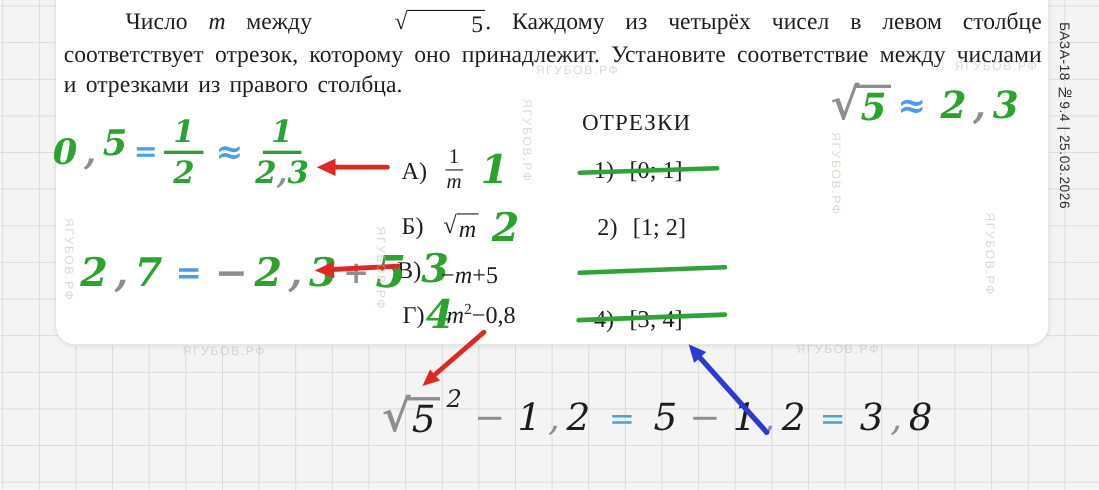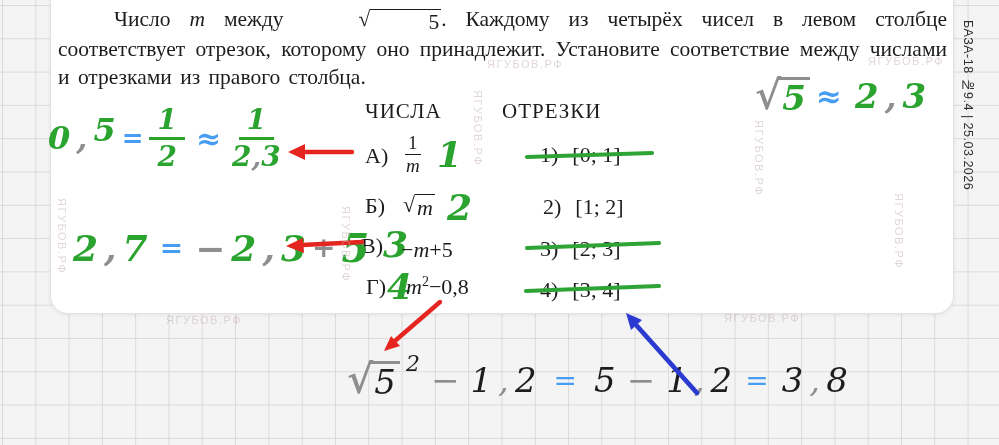--- a/index.html
+++ b/index.html
@@ -78,22 +78,21 @@
   <div class="para">
     <span>Число</span>
     <span class="ital">m</span>
     <span>между</span>
     <span class="sqrt">
         <span class="rsign">√</span>
         <span class="rbody">5</span>
       </span><span>. Каждому из четырёх чисел в левом столбце соответствует отрезок, которому оно принадлежит. Установите соответствие между числами и отрезками из правого столбца.</span>
   </div>
 
-  <div class="colhdr" style="left:365px;top:99px;">ЧИСЛА</div>
-  <div class="colhdr" style="left:502px;top:99px;">ОТРЕЗКИ</div>
+  <div class="colhdr" style="left:529px;top:99px;">ОТРЕЗКИ</div>
 
   <div class="rowlab" style="left:365px;top:143px;">А)</div>
   <div class="expr" style="left:405px;top:133px;">
     <span class="pfrac">
         <span class="n">1</span>
         <span class="d ital">m</span>
       </span>
   </div>
   <div class="bigdigit hand g" style="left:437px;top:136px;">1</div>
 
@@ -118,24 +117,20 @@
     <span class="ital">m</span><span class="supd">2</span><span>−0,8</span>
   </div>
 
   <div class="seg" style="left:540px;top:142px;">
     <span>1)</span>
       <span>[0; 1]</span>
   </div>
   <div class="seg" style="left:543px;top:194px;">
     <span>2)</span>
       <span>[1; 2]</span>
-  </div>
-  <div class="seg" style="left:540px;top:236px;">
-    <span>3)</span>
-      <span>[2; 3]</span>
   </div>
   <div class="seg" style="left:540px;top:277px;">
     <span>4)</span>
       <span>[3; 4]</span>
   </div>
 
   <div class="ann hand" style="left:45px;top:96px;height:84px;font-size:32px;font-weight:700;">
     <span class="g">0</span>
       <span class="gry">,</span>
       <span class="g" style="transform:translateY(-8px);display:inline-block;">5</span>

